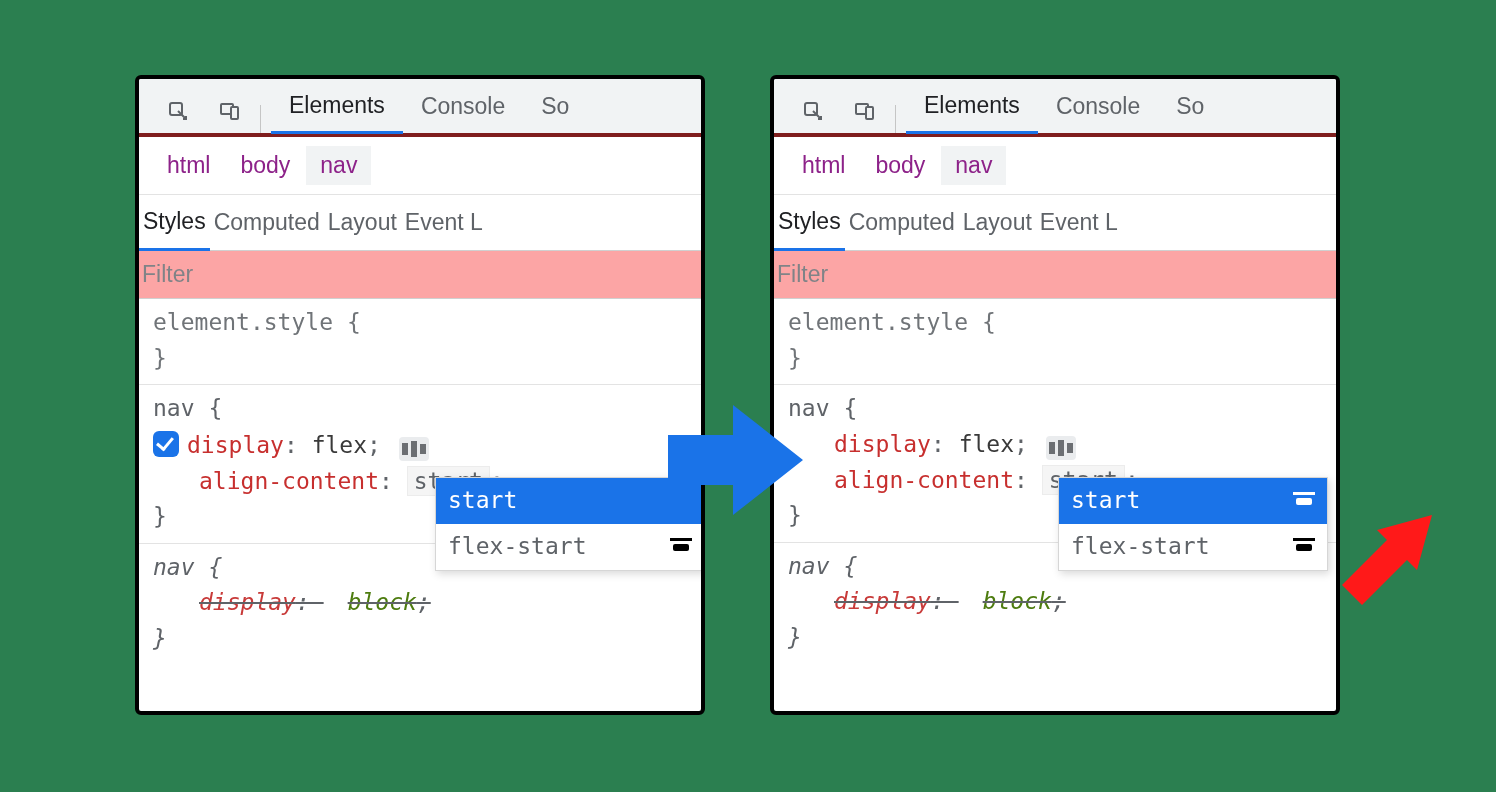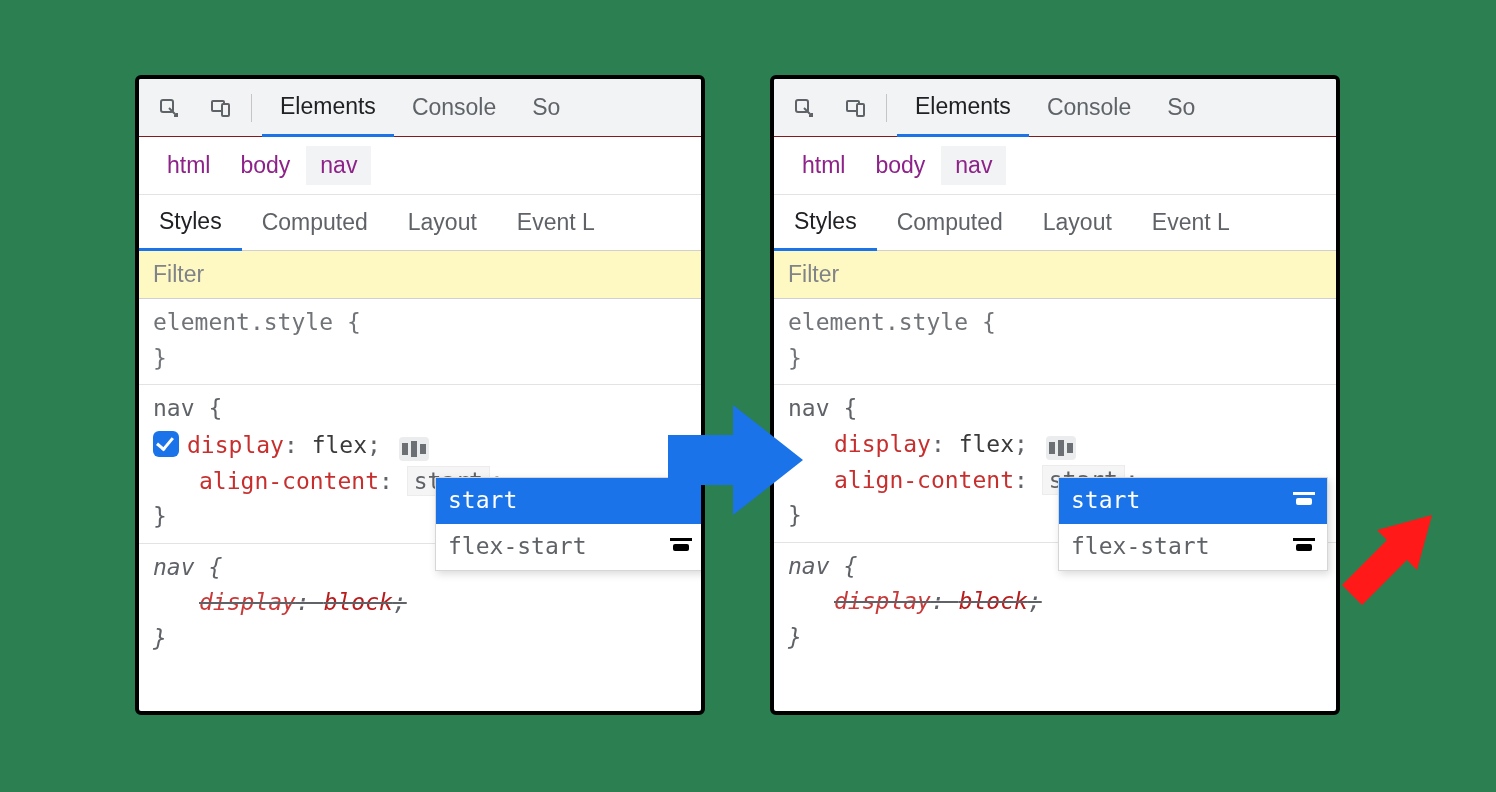--- a/index.html
+++ b/index.html
@@ -18,26 +18,27 @@
     border: 4px solid #000;
     border-radius: 6px;
     overflow: hidden;
   }
   .panel.left { left: 135px; top: 75px; }
   .panel.right { left: 770px; top: 75px; }
 
   
   .toolbar {
     display: flex;
-    align-items: center;
+    align-items: flex-end;
     height: 58px;
     background: #f1f3f4;
-    border-bottom: 1px solid #7f1d1d;
-    font-size: 23px;
-    color: #5f6368;
+    border-bottom: 4px solid #7f1d1d;
+    font-size: 23px;
+    color: #5f6368;
+    padding-left: 9px;
   }
   .toolbar .iconbtn {
     width: 44px; height: 44px;
     margin-left: 8px;
     display: flex; align-items: center; justify-content: center;
     color: #5f6368;
   }
   .toolbar .divider {
     width: 1px; height: 28px; background: #c5c5c5; margin: 0 10px 0 8px;
   }
@@ -70,38 +71,38 @@
 
   
   .subtabrow {
     display: flex; align-items: center;
     height: 56px;
     border-bottom: 1px solid #d0d0d0;
     font-size: 23px;
     color: #5f6368;
   }
   .subtab {
-    padding: 0 20px;
+    padding: 0 4px;
     height: 100%;
     display: flex; align-items: center;
   }
   .subtab.active {
     color: #202124;
     border-bottom: 3px solid #1a73e8;
     margin-bottom: -1px;
     font-weight: 500;
   }
 
   
   .filterrow {
     height: 48px;
     border-bottom: 1px solid #d0d0d0;
-    background: #fef9c3;
-    display: flex; align-items: center;
-    padding: 0 14px;
+    background: #fca5a5;
+    display: flex; align-items: center;
+    padding: 0 3px;
   }
   .filter-input {
     border: none; outline: none;
     font-size: 23px;
     color: #5f6368;
     width: 100%;
     background: transparent;
   }
   .filter-input::placeholder { color: #808387; }
 
@@ -114,21 +115,21 @@
     line-height: 1.55;
     color: #5f6368;
     position: relative;
   }
   .codeblock .sel-gray { color: #707478; }
   .codeblock .prop { color: #c72f2e; }
   .codeblock .val { color: #3a3a3a; }
   .codeblock .italic { font-style: italic; color:#5f6368; }
   .codeblock .strike { text-decoration: line-through; }
   .codeblock .strike .prop { color: #c83a39; }
-  .codeblock .strike .val { color: #b91c1c; }
+  .codeblock .strike .val { color: #4d7c0f; margin-left: 24px; }
   .checkbox {
     display:inline-block; width:26px; height:26px;
     background:#1a73e8; border-radius:6px;
     position: relative; top:4px; margin-right:8px;
   }
   .checkbox::after{
     content:""; position:absolute; left:7px; top:3px;
     width:7px; height:13px;
     border:solid #fff; border-width:0 3px 3px 0;
     transform: rotate(40deg);

